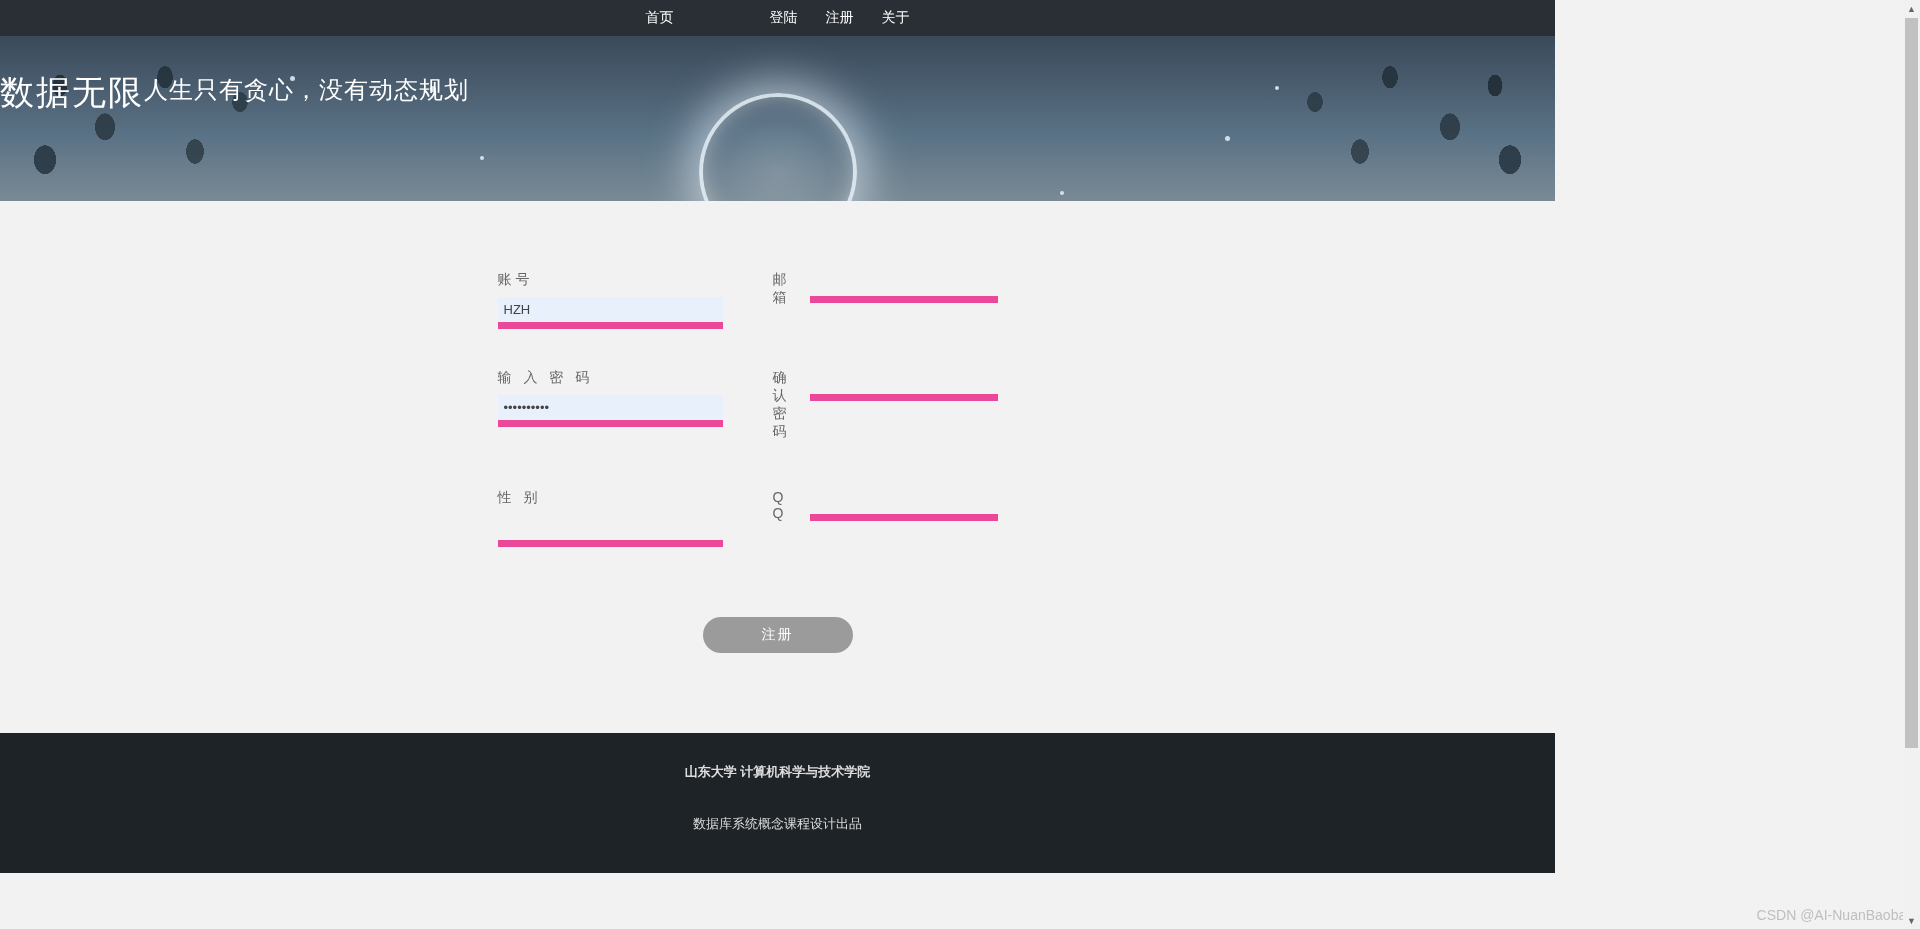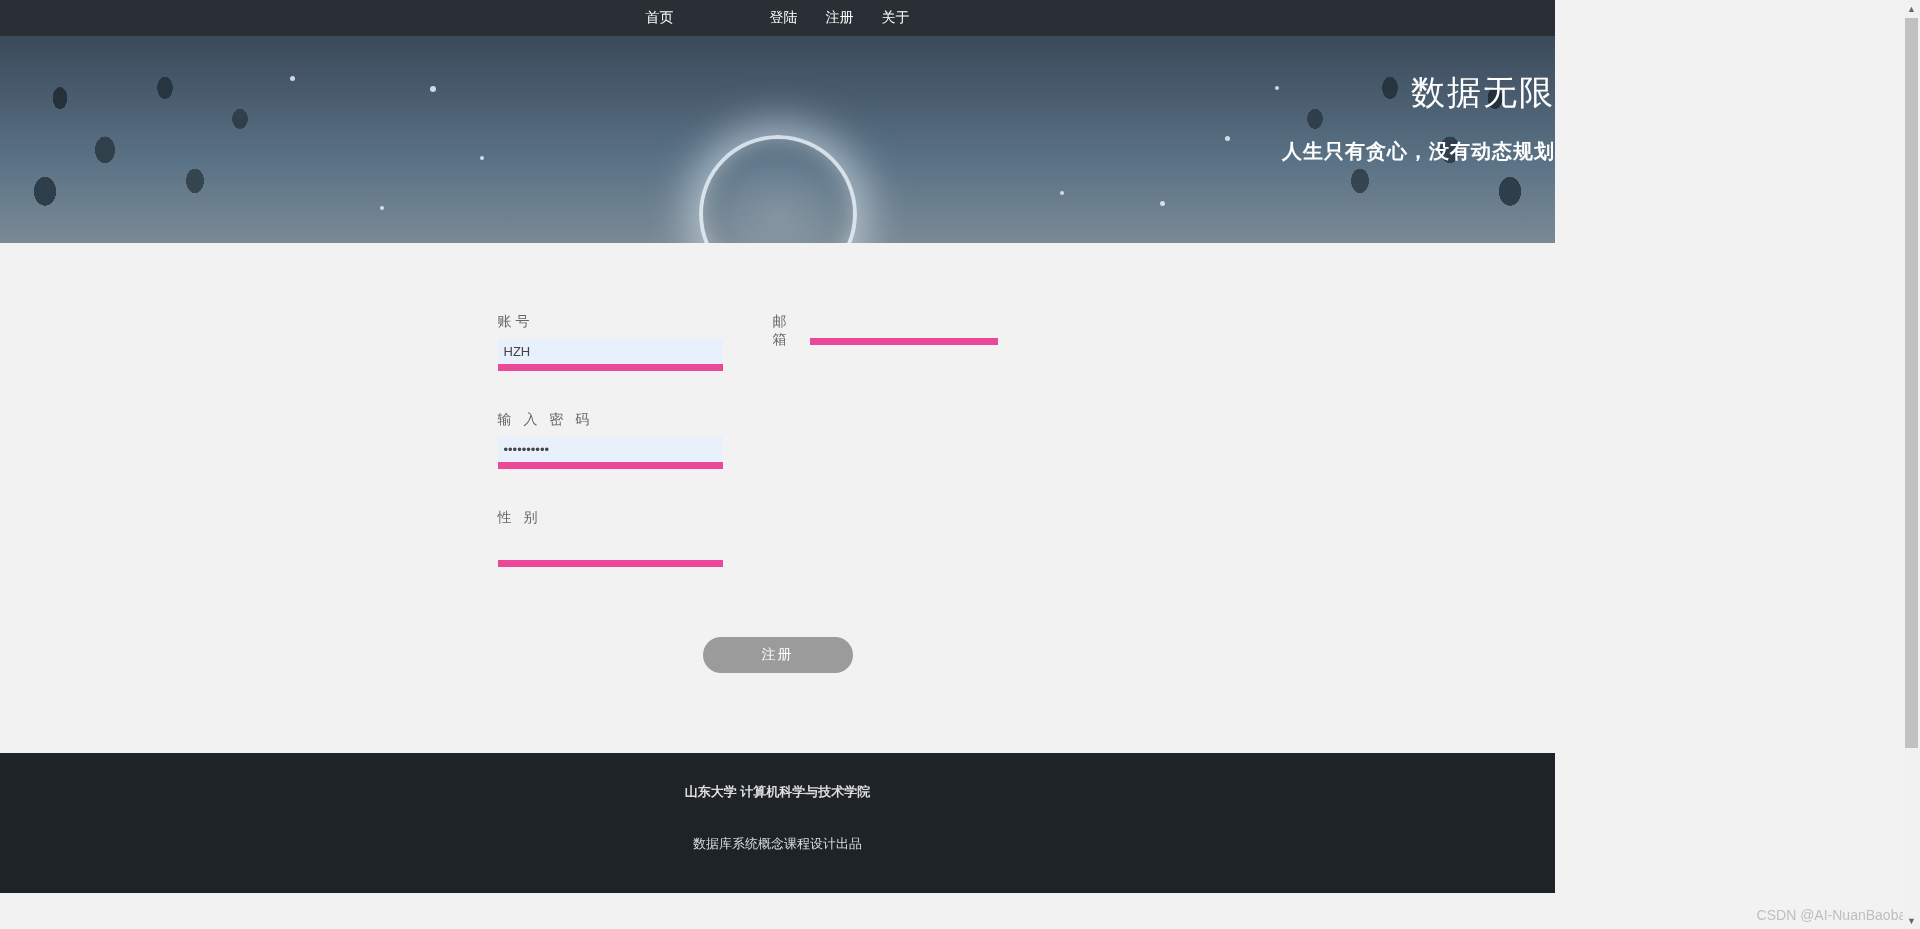--- a/index.html
+++ b/index.html
@@ -26,27 +26,27 @@
     .nav-item {
       color: #fff;
       font-size: 14px;
       text-decoration: none;
       cursor: pointer;
     }
     .nav-gap {
       width: 40px;
     }
     .hero {
-      height: 207px;
+      height: 165px;
       background: linear-gradient(180deg, #3a4a5a 0%, #4a5d6f 30%, #5a7285 60%, #7a8a95 100%);
       position: relative;
       overflow: hidden;
       display: flex;
-      flex-direction: column;
-      align-items: flex-end;
+      flex-direction: row;
+      align-items: flex-start;
       justify-content: flex-start;
       padding-top: 16px;
     }
     .hero::before {
       content: "";
       position: absolute;
       left: 50%;
       transform: translateX(-50%);
       bottom: -50px;
       width: 150px;
@@ -95,22 +95,22 @@
     .hero-title {
       color: #fff;
       font-size: 34px;
       font-weight: 400;
       letter-spacing: 2px;
       z-index: 2;
       margin-top: 18px;
     }
     .hero-subtitle {
       color: #fff;
-      font-size: 20px;
-      font-weight: 700;
+      font-size: 24px;
+      font-weight: 400;
       z-index: 2;
       margin-top: 22px;
       letter-spacing: 1px;
     }
     .content {
       background: #f2f2f2;
       padding: 70px 10px 80px;
       min-height: 430px;
       display: flex;
       justify-content: center;
@@ -256,27 +256,35 @@
         <label class="form-label">邮 箱</label>
         <input class="form-input" value="" style="">
       </div>
     </div>
 
     <div class="form-row">
       <div class="form-group">
         <label class="form-label">输 入 密 码</label>
         <input class="form-input filled" value="••••••••••" style="">
       </div>
+      <div class="form-group-wide">
+        <label class="form-label">确 认 密 码</label>
+        <input class="form-input" value="" style="">
+      </div>
     </div>
 
     <div class="form-row">
       <div class="form-group">
         <label class="form-label">性 别</label>
         <input class="form-input" value="" style="">
       </div>
+      <div class="form-group-wide">
+        <label class="form-label">Q Q</label>
+        <input class="form-input" value="" style="">
+      </div>
     </div>
 
     <div class="btn-row">
       <button class="submit-btn">注册</button>
     </div>
 
   </div>
 </div>
 
 <div class="footer">

